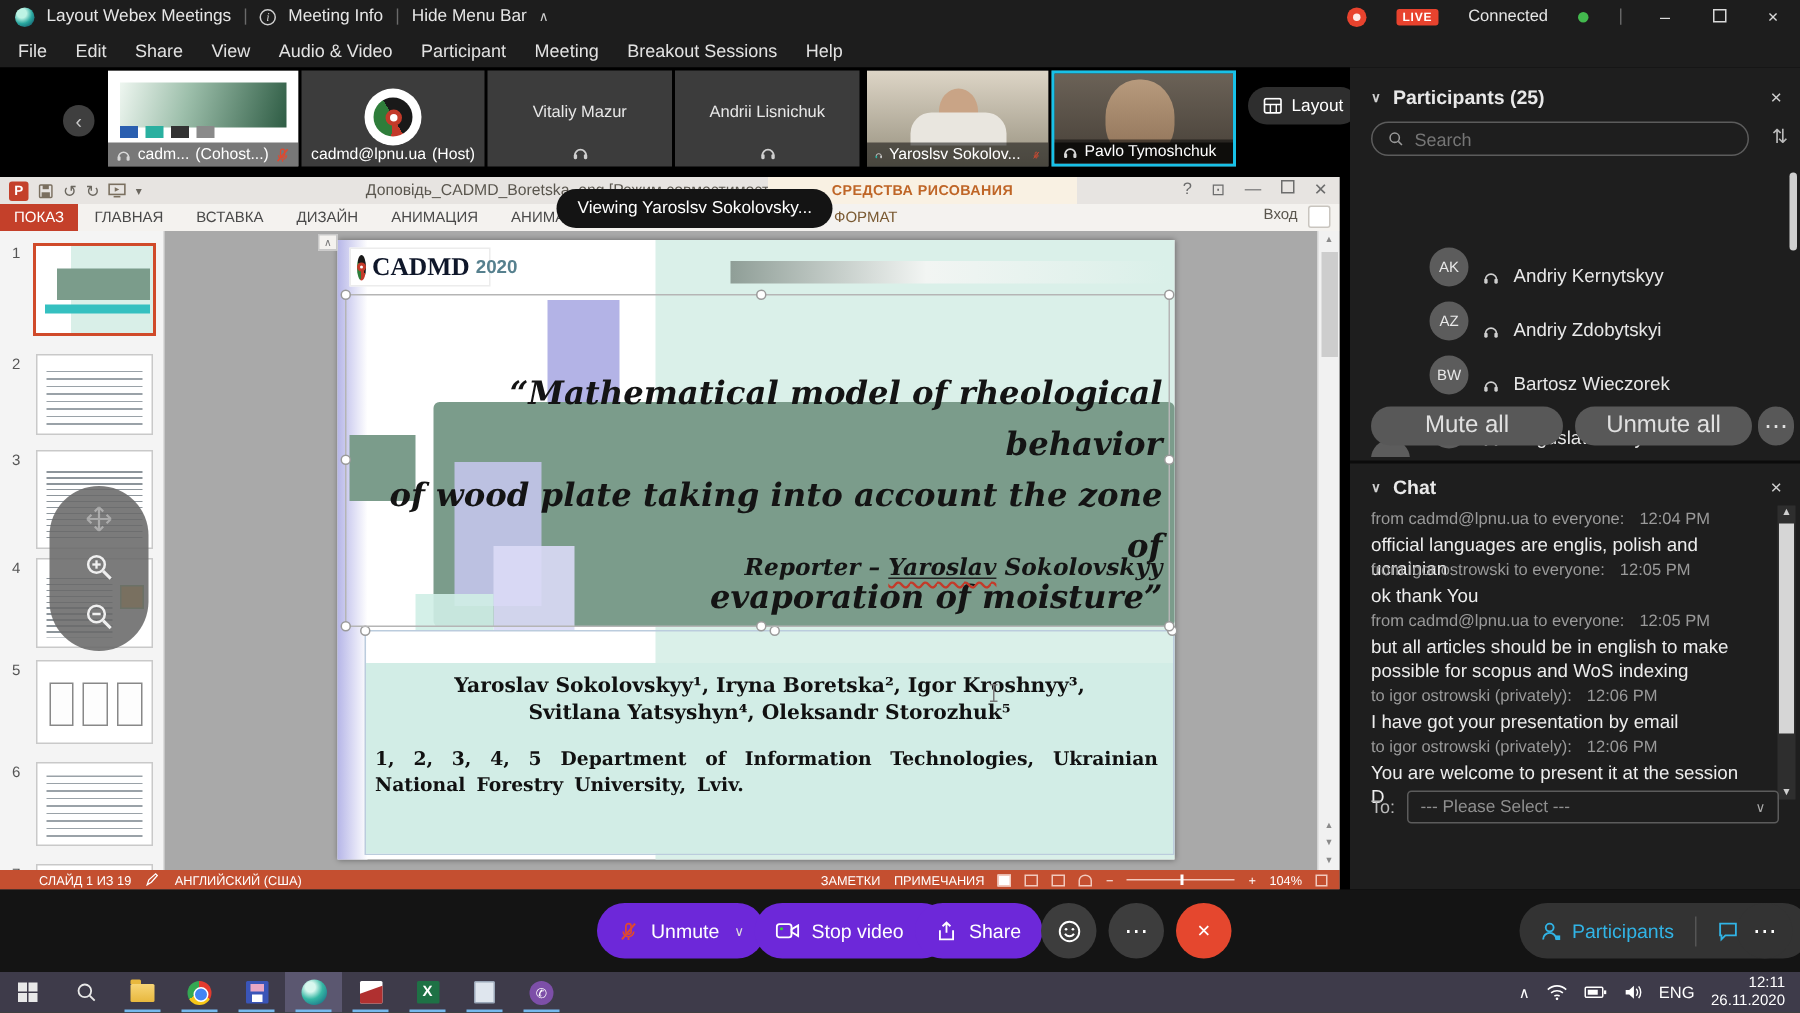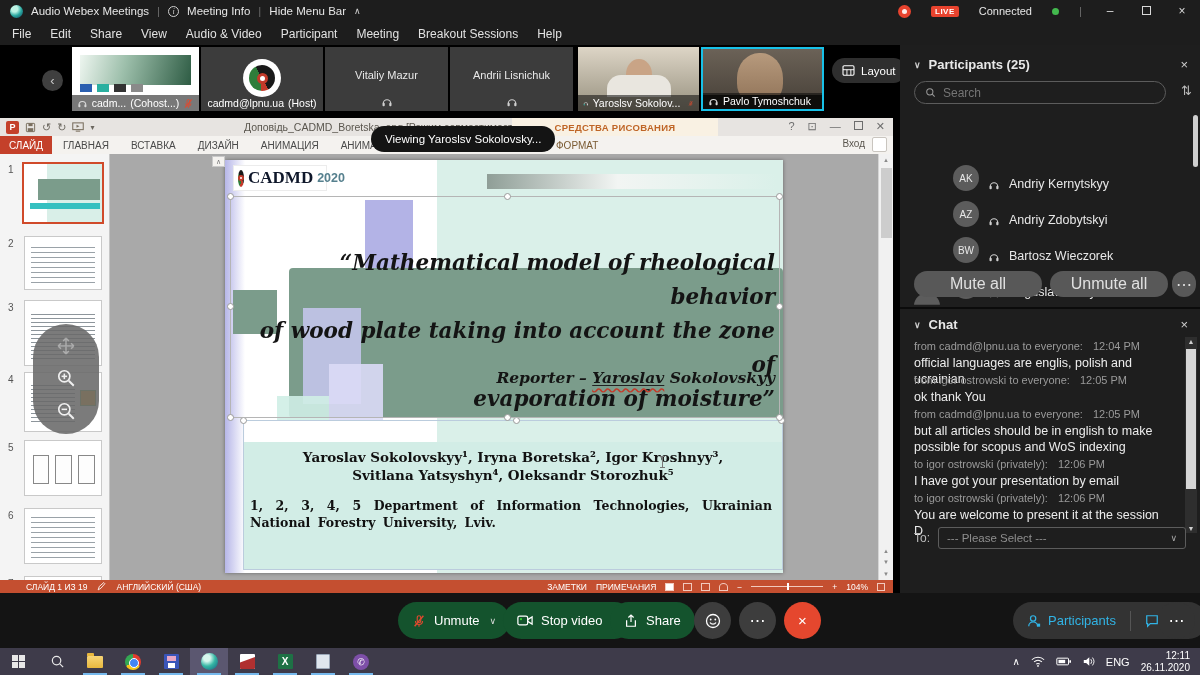--- a/index.html
+++ b/index.html
@@ -166,21 +166,21 @@
 
   .ppt-status { position:absolute; left:0; bottom:0; width:100%; height:13px; background:#c44f30; color:#fff;
     display:flex; align-items:center; font-size:8.5px; padding:0 8px; gap:10px; }
   .ps-right { margin-left:auto; display:flex; align-items:center; gap:9px; }
   .vicon { width:9px; height:8px; border:1px solid #f2c9bd; display:inline-block; }
   .zoom-slider { width:72px; height:1px; background:#f2c9bd; position:relative; }
   .zoom-slider i { position:absolute; left:50%; top:-3px; width:2px; height:7px; background:#fff; }
 
   
   .controlbar { position:absolute; left:0; top:593px; width:1200px; height:55px; background:#141414; }
-  .cpill { position:absolute; top:9px; height:37px; border-radius:19px; background:#14532d; color:#fff;
+  .cpill { position:absolute; top:9px; height:37px; border-radius:19px; background:#6d28d9; color:#fff;
     display:flex; align-items:center; gap:8px; padding:0 14px; font-size:13px; }
   .ccirc { position:absolute; top:9px; width:37px; height:37px; border-radius:50%; background:#3d3d3d;
     display:flex; align-items:center; justify-content:center; color:#fff; }
   .ccirc.red { background:#e5472e; font-size:15px; }
   .cv2 { font-size:9px; color:#ddd; margin-left:2px; }
   .right-pill { position:absolute; left:1013px; top:9px; height:37px; border-radius:19px; background:#333;
     display:flex; align-items:center; }
   .rp-seg { display:flex; align-items:center; gap:7px; padding:0 14px; color:#31b4e6; font-size:13px; height:100%; }
   .rp-div { width:1px; height:20px; background:#555; }
 
@@ -212,21 +212,21 @@
 
   svg { display:block; }
 </style>
 </head>
 <body>
 
 <div class="app">
 
   <div class="titlebar">
     <span class="webex-sphere"></span>
-    <span>Audio Webex Meetings</span>
+    <span>Layout Webex Meetings</span>
     <span class="tb-sep">|</span>
     <span class="info-ico">i</span>
     <span>Meeting Info</span>
     <span class="tb-sep">|</span>
     <span>Hide Menu Bar</span>
     <span class="chev">∧</span>
     <span class="tb-right">
       <span class="rec-dot">
           <i></i>
         </span>
@@ -383,21 +383,21 @@
       <span class="ppt-winbtns">
         <span>?</span>
         <span>⊡</span>
         <span>—</span>
         <span><span class="restore-box" style="border-color:#6d6d6d;"></span></span>
         <span>✕</span>
       </span>
     </div>
 
     <div class="ppt-tabs">
-      <span class="tab-file">СЛАЙД</span>
+      <span class="tab-file">ПОКАЗ</span>
       <span class="rtab">ГЛАВНАЯ</span>
       <span class="rtab">ВСТАВКА</span>
       <span class="rtab">ДИЗАЙН</span>
       <span class="rtab">АНИМАЦИЯ</span>
       <span class="rtab">АНИМАЦИЯ</span>
       <span class="rtab">ПОКАЗ СЛАЙДОВ</span>
       <span class="rtab">РЕЦ</span>
       <span class="rtab fmt">ФОРМАТ</span>
     </div>
     <span class="signin">Вход</span>

